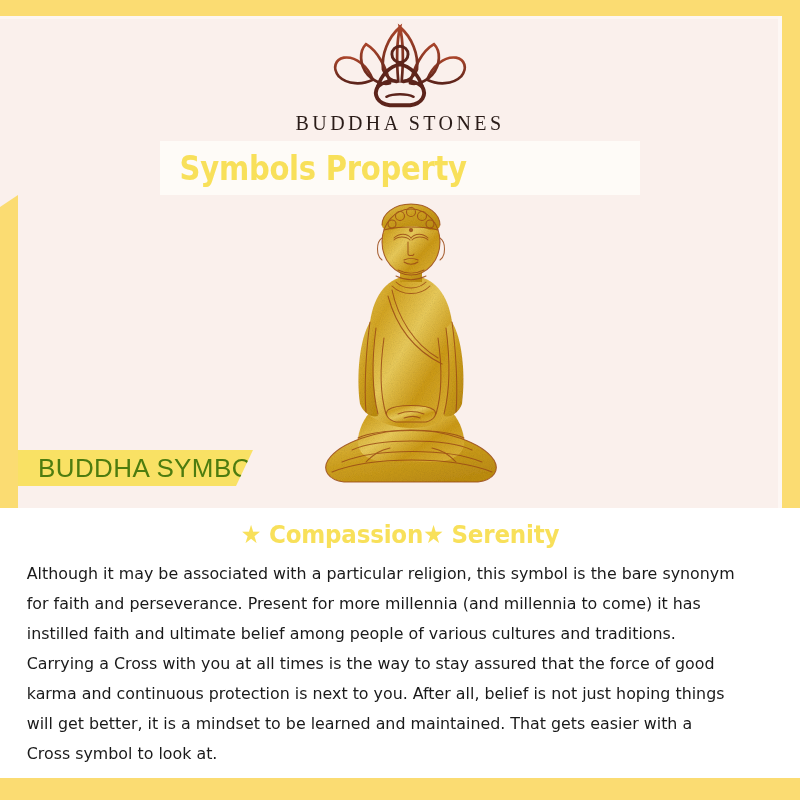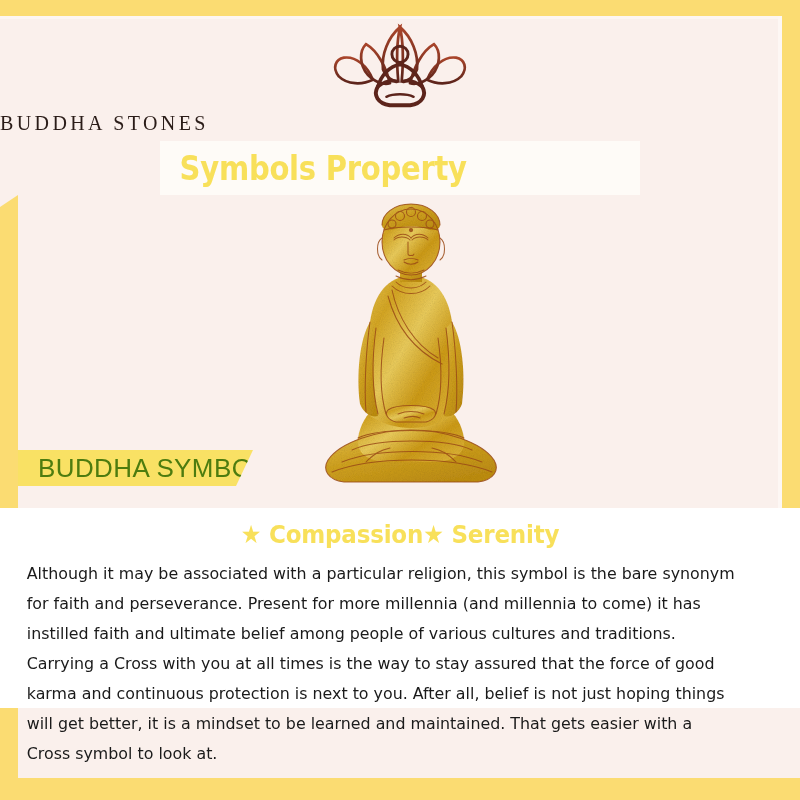--- a/index.html
+++ b/index.html
@@ -60,20 +60,21 @@
     right: 18px; top: 16px;
     width: 4px; height: 500px;
     background: #fdf7f4;
   }
 
   
   .logo-block {
     position: absolute;
     left: 0; top: 22px;
     width: 800px;
+    text-align: center;
   }
   .logo-mark {
     display: block;
     margin: 0 auto;
     width: 170px;
     height: 88px;
   }
   .logo-word {
     margin-top: 2px;
     font-family: "Liberation Serif", serif;
@@ -130,21 +131,21 @@
     color: #4d7c0f;
     letter-spacing: 0.4px;
     white-space: nowrap;
   }
 
   
   .content-panel {
     position: absolute;
     left: 0; top: 508px;
     width: 800px;
-    height: 200px;
+    height: 270px;
     background: #ffffff;
   }
   .headline {
     margin: 12px 0 0 0;
     text-align: center;
     font-family: "DejaVu Sans", sans-serif;
     font-weight: bold;
     font-size: 25px;
     color: #f8e05a;
     letter-spacing: -0.2px;

